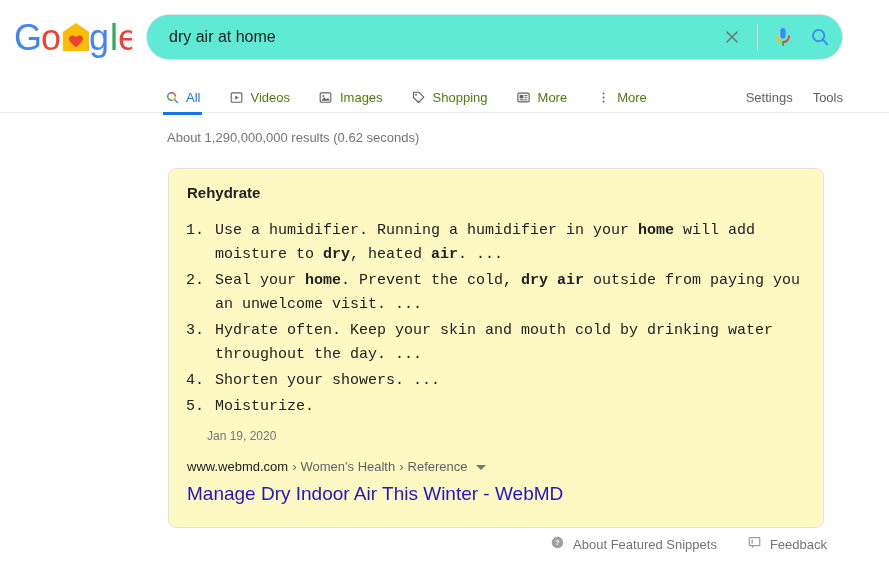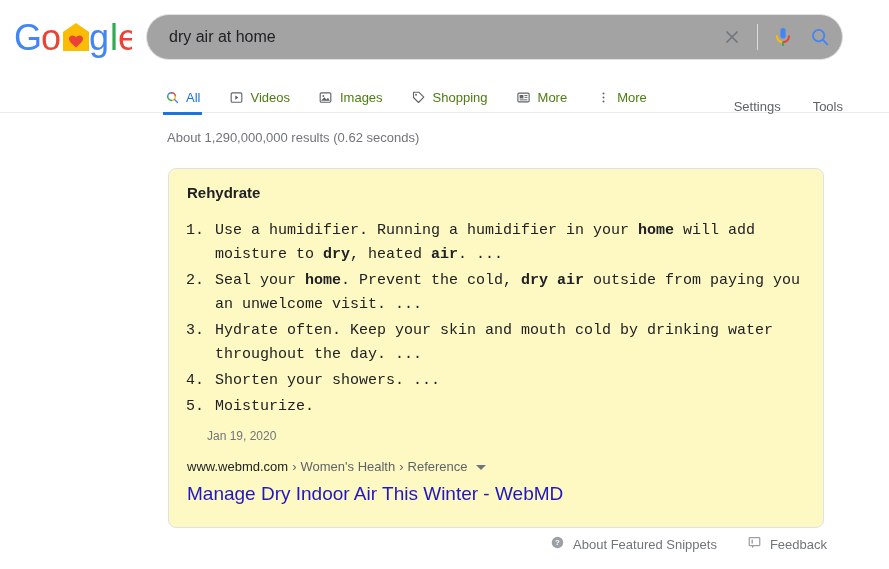--- a/index.html
+++ b/index.html
@@ -31,21 +31,21 @@
 
   
   .searchbox {
     position: absolute;
     left: 146px;
     top: 14px;
     width: 697px;
     height: 46px;
     border: 1px solid #dfe1e5;
     border-radius: 24px;
-    background: #a3a3a3;
+    background: #5eead4;
     display: flex;
     align-items: center;
   }
   .search-input {
     flex: 1;
     border: none;
     outline: none;
     font-family: "Liberation Sans", sans-serif;
     font-size: 16px;
     color: #202124;
@@ -113,22 +113,22 @@
   .navtab .tab-icon {
     display: inline-flex;
     align-items: center;
     justify-content: center;
     width: 16px; height: 16px;
   }
   .navtools {
     margin-left: auto;
     margin-right: 46px;
     display: flex;
-    align-items: flex-end;
-    gap: 32px;
+    align-items: center;
+    gap: 20px;
     height: 34px;
   }
   .navtool {
     font-size: 13px;
     color: #5f6368;
     cursor: pointer;
   }
 
   
   .resultstats {

